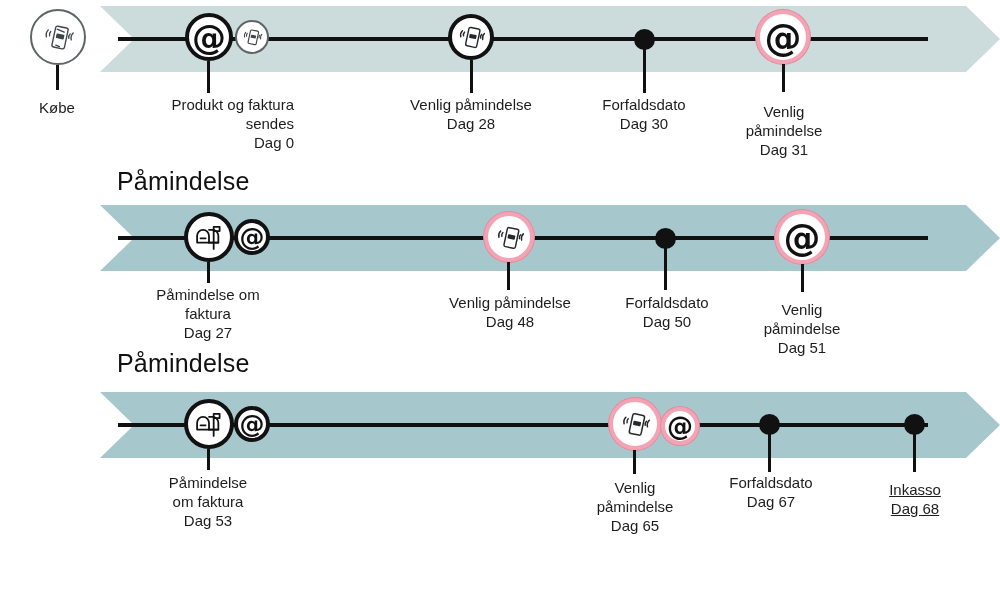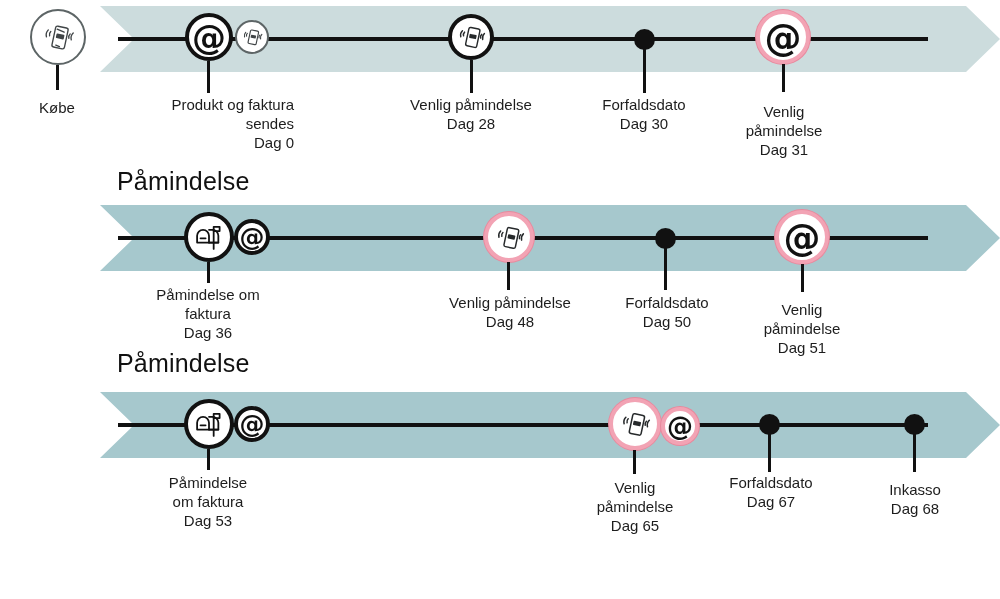--- a/index.html
+++ b/index.html
@@ -175,21 +175,21 @@
         </g>
       </svg>
     </span>
   </div>
   <div class="node ring-dark" style="left:234px;top:219px;width:36px;height:36px;">
     <span class="at" style="font-size:25px;">@</span>
   </div>
   <div class="stem" style="left:207px;top:262px;height:21px;"></div>
   <div class="caption" style="left:134px;top:285px;width:148px;">Påmindelse om
 faktura
-Dag 36</div>
+Dag 27</div>
 
   <div class="node ring-pink" style="left:484px;top:212px;width:50px;height:50px;">
     <span>
       <svg width="31" height="31" viewBox="0 0 40 40">
         <g fill="none" stroke="#26292b" stroke-width="1.9" stroke-linecap="round" stroke-linejoin="round">
           <rect x="15" y="8" width="15" height="25" rx="2.4" transform="rotate(12 22 20)"></rect>
           <rect x="17.6" y="16.5" width="9.5" height="5.5" rx="1" transform="rotate(12 22 20)" fill="#26292b" stroke="none"></rect>
           <path d="M11.5 13.5 a5 5 0 0 0 -1.4 5"></path>
           <path d="M8.6 11.6 a8.4 8.4 0 0 0 -2.2 8.1"></path>
           <path d="M32.8 21.5 a5 5 0 0 1 1.5 -5"></path>
@@ -264,16 +264,16 @@
 påmindelse
 Dag 65</div>
 
   <div class="node dot" style="left:759px;top:414px;width:21px;height:21px;"></div>
   <div class="stem" style="left:768px;top:434px;height:38px;"></div>
   <div class="caption" style="left:702px;top:473px;width:138px;">Forfaldsdato
 Dag 67</div>
 
   <div class="node dot" style="left:904px;top:414px;width:21px;height:21px;"></div>
   <div class="stem" style="left:913px;top:434px;height:38px;"></div>
-  <div class="caption" style="left:855px;top:480px;width:120px;">Inkasso
+  <div class="caption" style="left:855px;top:480px;width:120px;text-decoration:underline;">Inkasso
 Dag 68</div>
 
 </div>
 
 </body></html>

